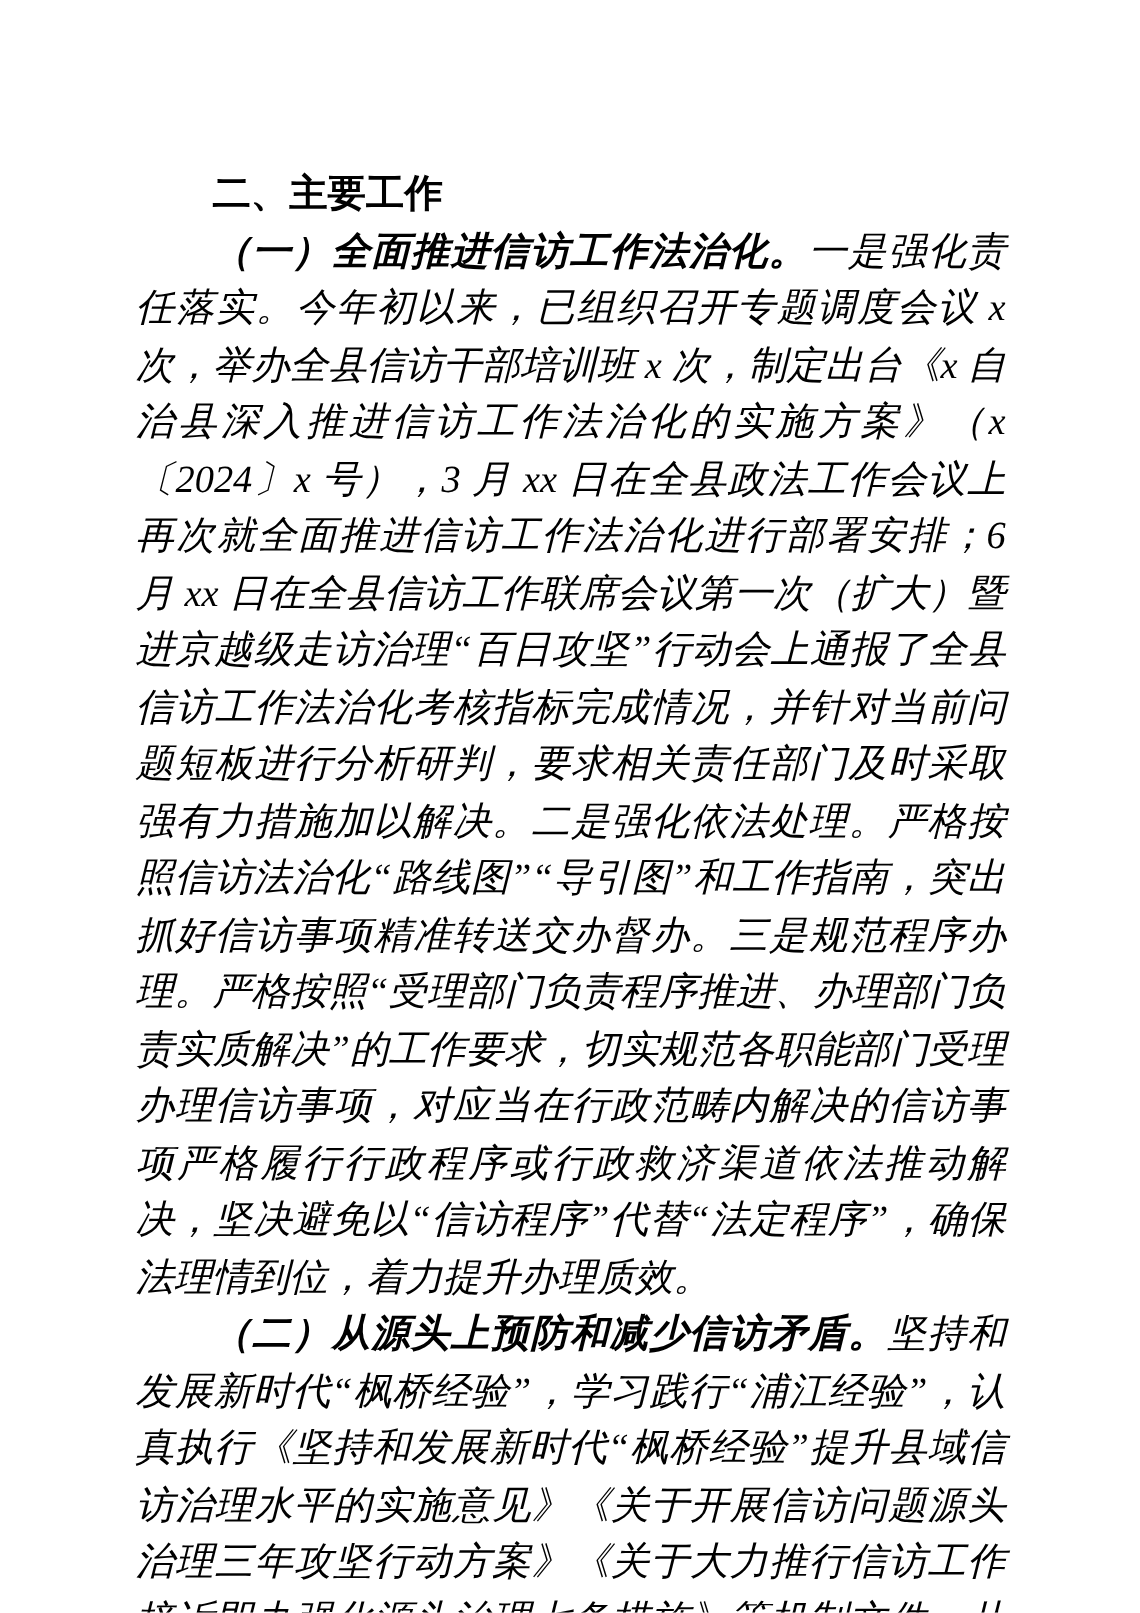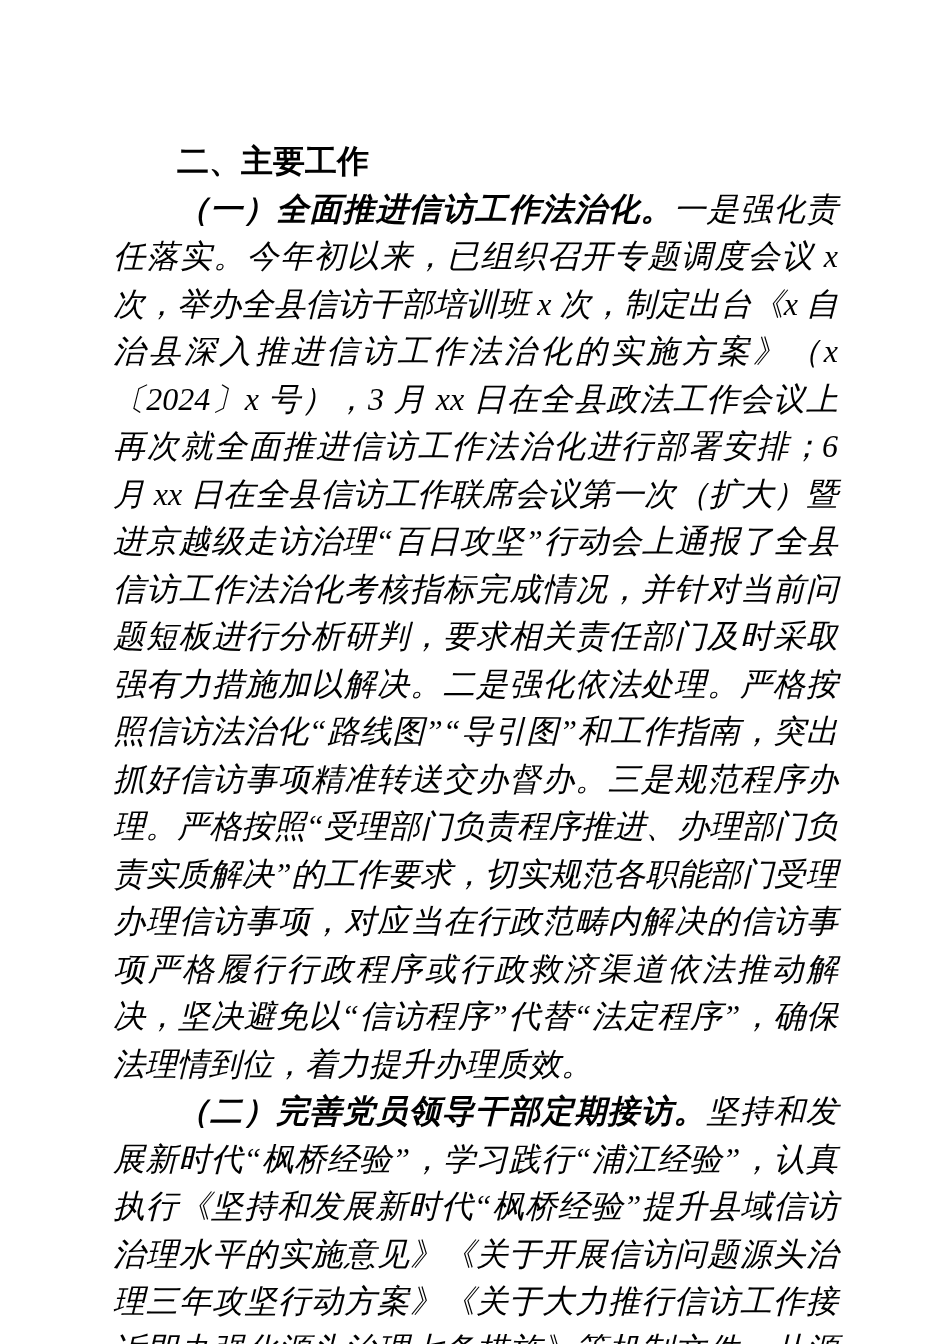--- a/index.html
+++ b/index.html
@@ -51,17 +51,17 @@
 <div class="page">
   <div class="doc">
 
     <h2 class="section-heading">二、主要工作</h2>
 
     <p class="body-paragraph">
       <span class="paragraph-lead">（一）全面推进信访工作法治化。</span><span class="paragraph-body">一是强化责任落实。今年初以来，已组织召开专题调度会议 x 次，举办全县信访干部培训班 x 次，制定出台《x 自治县深入推进信访工作法治化的实施方案》（x〔2024〕x 号），3 月 xx 日在全县政法工作会议上再次就全面推进信访工作法治化进行部署安排；6 月 xx 日在全县信访工作联席会议第一次（扩大）暨进京越级走访治理“百日攻坚”行动会上通报了全县信访工作法治化考核指标完成情况，并针对当前问题短板进行分析研判，要求相关责任部门及时采取强有力措施加以解决。二是强化依法处理。严格按照信访法治化“路线图”“导引图”和工作指南，突出抓好信访事项精准转送交办督办。三是规范程序办理。严格按照“受理部门负责程序推进、办理部门负责实质解决”的工作要求，切实规范各职能部门受理办理信访事项，对应当在行政范畴内解决的信访事项严格履行行政程序或行政救济渠道依法推动解决，坚决避免以“信访程序”代替“法定程序”，确保法理情到位，着力提升办理质效。</span>
     </p>
 
     <p class="body-paragraph">
-      <span class="paragraph-lead">（二）完善党员领导干部定期接访。</span><span class="paragraph-body">坚持和发展新时代“枫桥经验”，学习践行“浦江经验”，认真执行《坚持和发展新时代“枫桥经验”提升县域信访治理水平的实施意见》《关于开展信访问题源头治理三年攻坚行动方案》《关于大力推行信访工作接诉即办强化源头治理七条措施》等机制文件，从源头上预防和减少信访矛盾。完善党员领导干部定期接访、</span>
+      <span class="paragraph-lead">（二）从源头上预防和减少信访矛盾。</span><span class="paragraph-body">坚持和发展新时代“枫桥经验”，学习践行“浦江经验”，认真执行《坚持和发展新时代“枫桥经验”提升县域信访治理水平的实施意见》《关于开展信访问题源头治理三年攻坚行动方案》《关于大力推行信访工作接诉即办强化源头治理七条措施》等机制文件，从源头上预防和减少信访矛盾。完善党员领导干部定期接访、</span>
     </p>
 
   </div>
 </div>
 
 </body></html>

